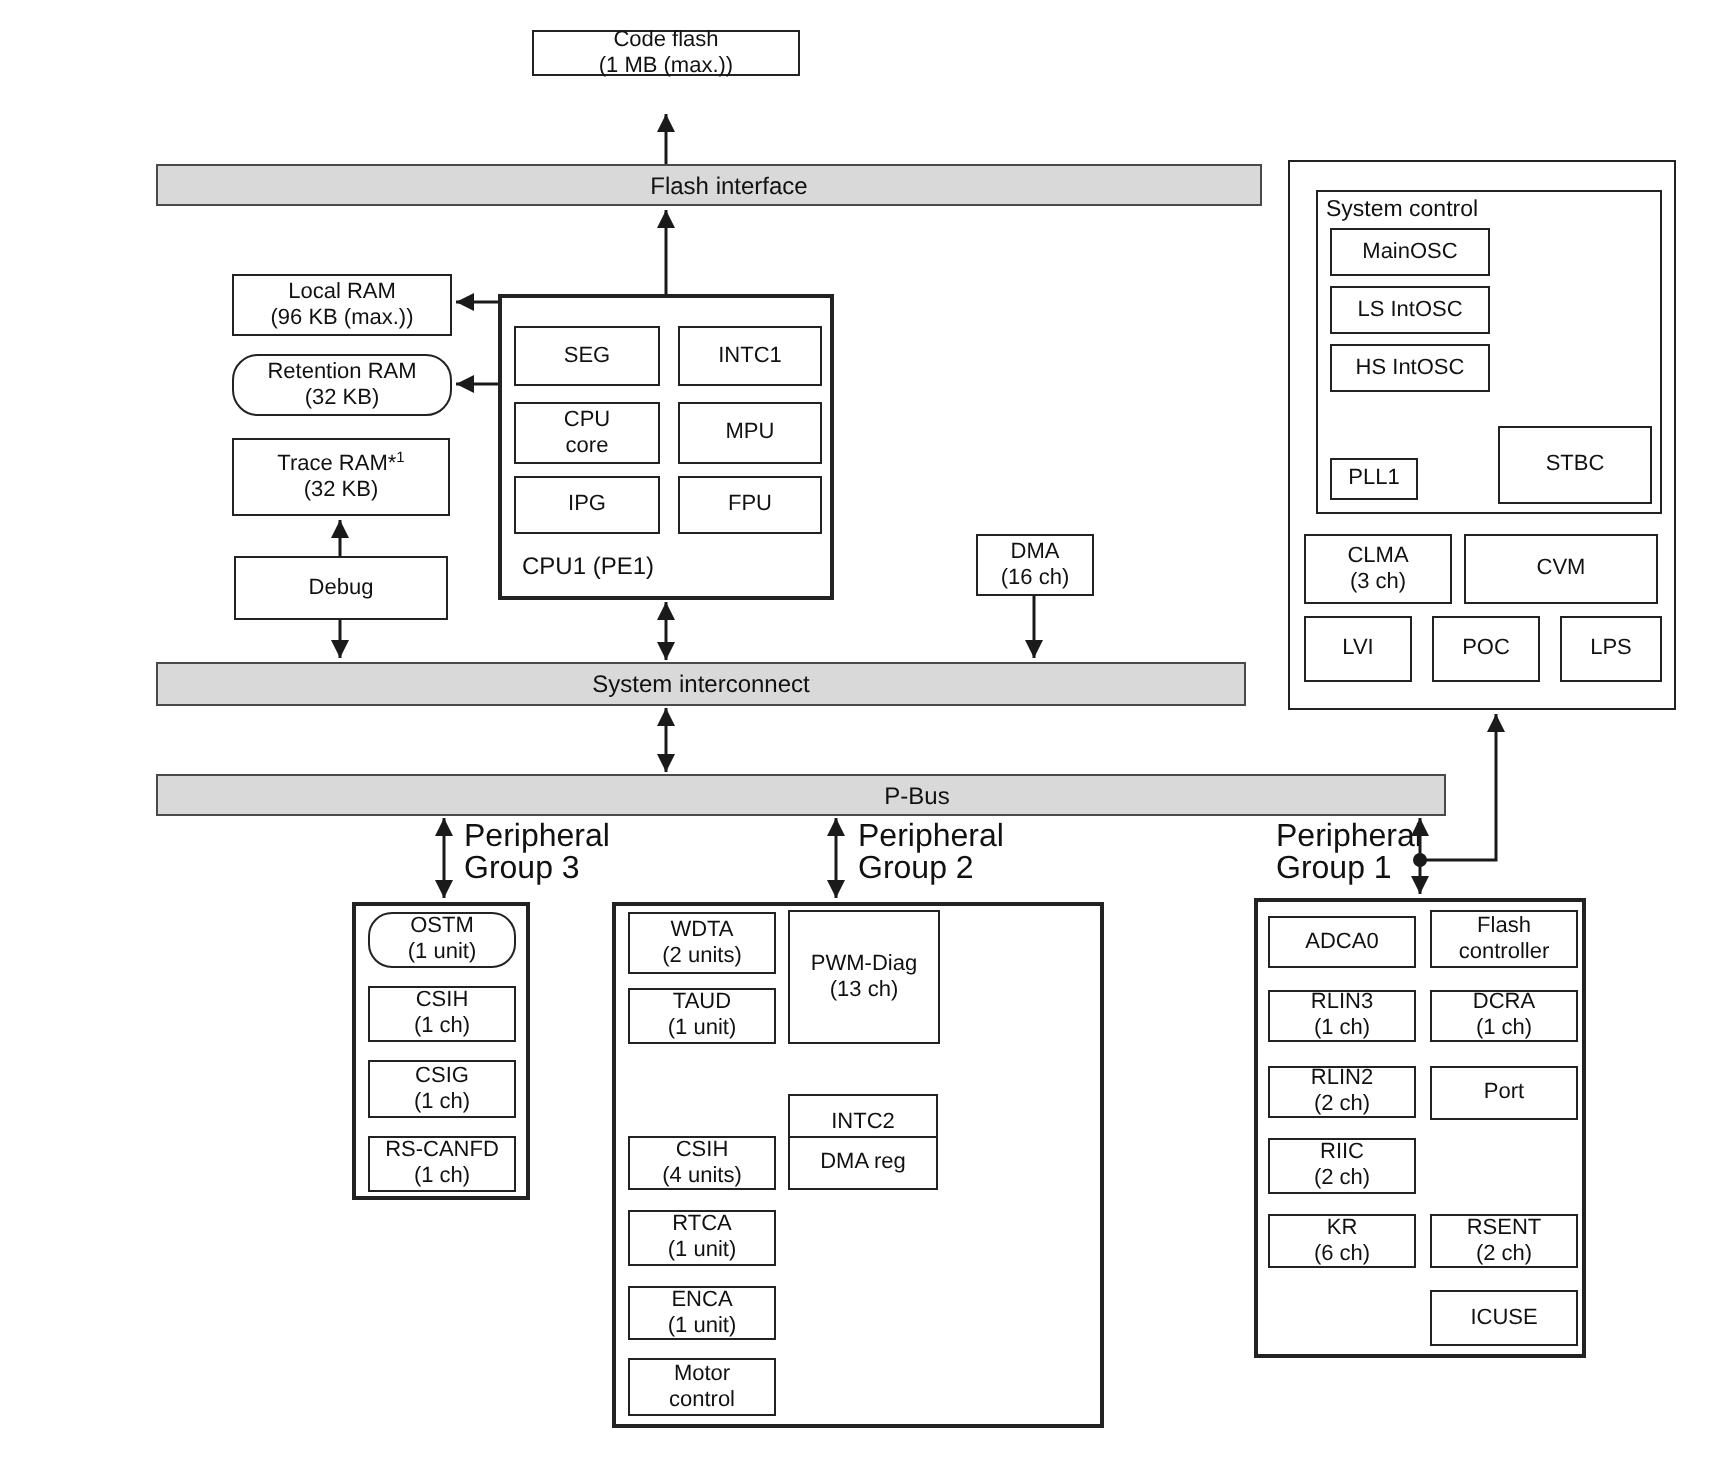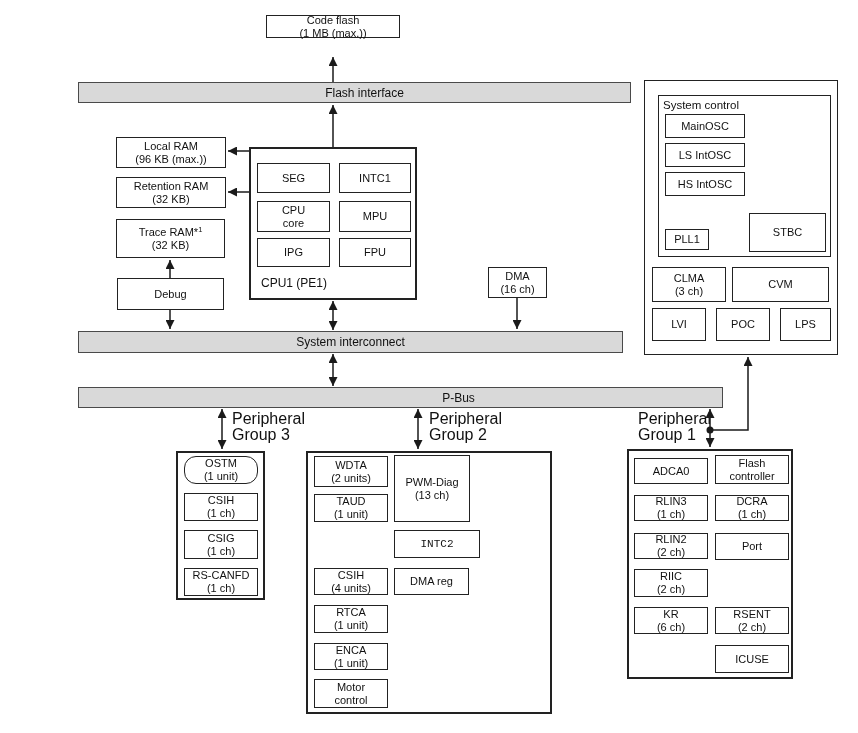--- a/index.html
+++ b/index.html
@@ -36,21 +36,21 @@
 
   <div class="box" style="left:266px;top:15px;width:134px;height:23px;">
     <span>Code flash</span>
     <span>(1 MB (max.))</span>
   </div>
 
   <div class="box" style="left:116px;top:137px;width:110px;height:31px;">
     <span>Local RAM</span>
     <span>(96 KB (max.))</span>
   </div>
-  <div class="box" style="left:116px;top:177px;width:110px;height:31px;">
+  <div class="box" style="left:116px;top:177px;width:110px;height:31px;border-radius:13px;">
     <span>Retention RAM</span>
     <span>(32 KB)</span>
   </div>
   <div class="box" style="left:116px;top:219px;width:109px;height:39px;">
     <span><span style="display:inline;">Trace RAM*</span><sup>1</sup></span>
     <span>(32 KB)</span>
   </div>
   <div class="box" style="left:117px;top:278px;width:107px;height:32px;">
     <span>Debug</span>
   </div>
@@ -158,21 +158,21 @@
         <span>(2 units)</span>
       </div>
     <div class="box" style="left:6px;top:41px;width:74px;height:28px;">
         <span>TAUD</span>
         <span>(1 unit)</span>
       </div>
     <div class="box" style="left:86px;top:2px;width:76px;height:67px;">
         <span>PWM-Diag</span>
         <span>(13 ch)</span>
       </div>
-    <div class="box" style="left:86px;top:77px;width:86px;height:28px;font-family:Liberation Mono, monospace;">
+    <div class="box" style="left:86px;top:94px;width:75px;height:28px;">
         <span>INTC2</span>
       </div>
     <div class="box" style="left:6px;top:115px;width:74px;height:27px;">
         <span>CSIH</span>
         <span>(4 units)</span>
       </div>
     <div class="box" style="left:86px;top:115px;width:75px;height:27px;">
         <span>DMA reg</span>
       </div>
     <div class="box" style="left:6px;top:152px;width:74px;height:28px;">

